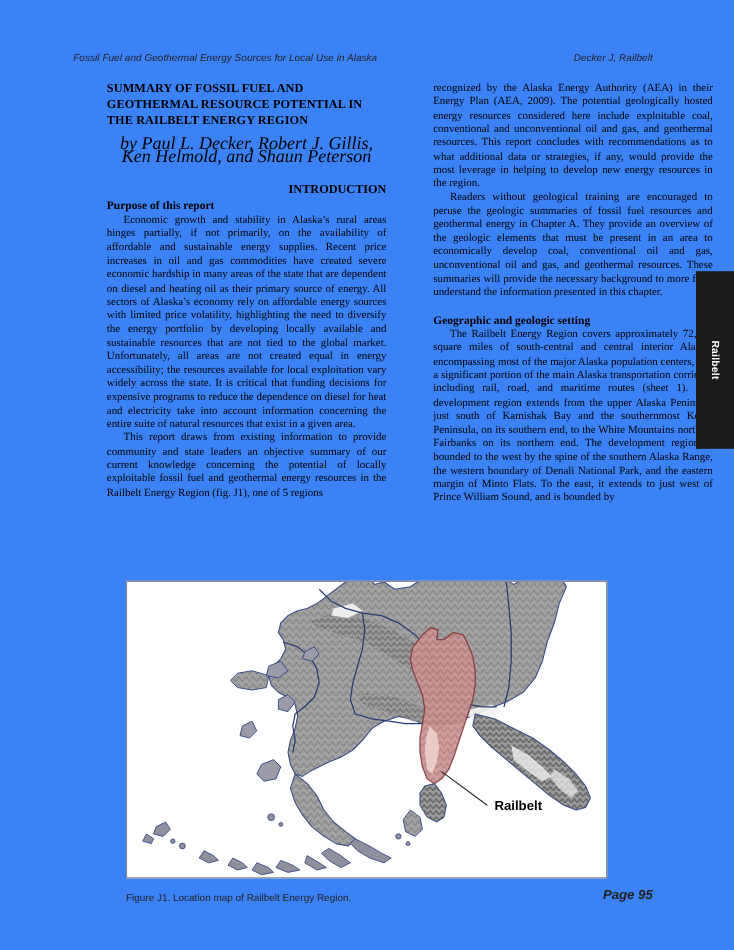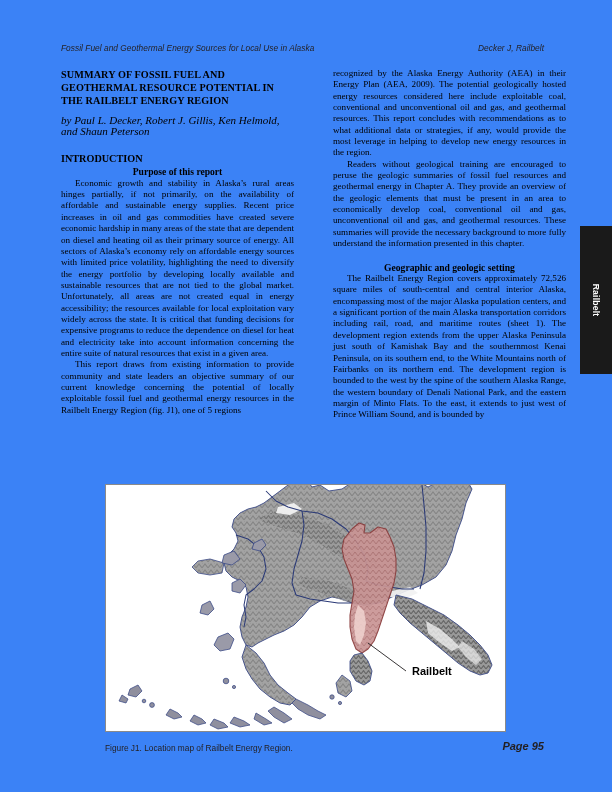--- a/index.html
+++ b/index.html
@@ -36,52 +36,53 @@
   
   .col {
     position: absolute;
     top: 68px;
     width: 233px;
     font-size: 9.1px;
     line-height: 11.35px;
     text-align: justify;
     text-justify: inter-word;
     hyphens: none;
+    margin-left: 28px;
   }
   .col-left  { left: 61px; }
   .col-right { left: 333px; }
 
   h1.doc-title {
     font-size: 10.2px;
     line-height: 13.2px;
     font-weight: bold;
     margin: 0 0 0 0;
     text-align: left;
     letter-spacing: 0.1px;
   }
   .byline {
     font-style: italic;
-    font-size: 11px;
+    font-size: 15px;
     line-height: 11.8px;
     margin-top: 7px;
-    text-align: left;
+    text-align: center;
   }
   h2.sec {
     font-size: 10.2px;
     line-height: 12px;
     font-weight: bold;
     margin: 15px 0 0 0;
-    text-align: left;
+    text-align: right;
   }
   h3.subsec {
     font-size: 9.6px;
     line-height: 11.6px;
     font-weight: bold;
     margin: 1px 0 0 0;
-    text-align: center;
+    text-align: left;
   }
   h3.subsec.spaced { margin-top: 12px; }
   p.body {
     margin: 0;
     text-indent: 14px;
   }
   p.body.tight { margin-top: 0; }
   p.body + p.body { margin-top: 0; }
 
   

